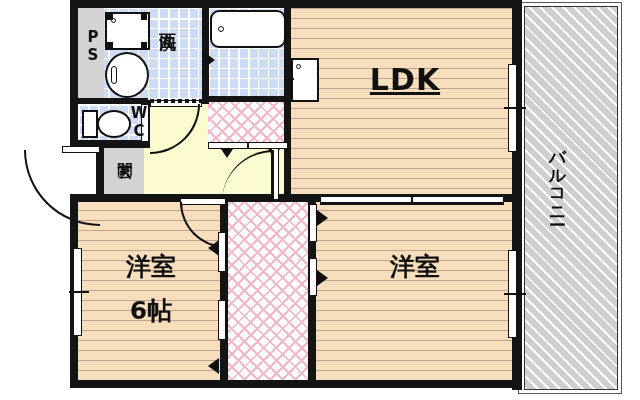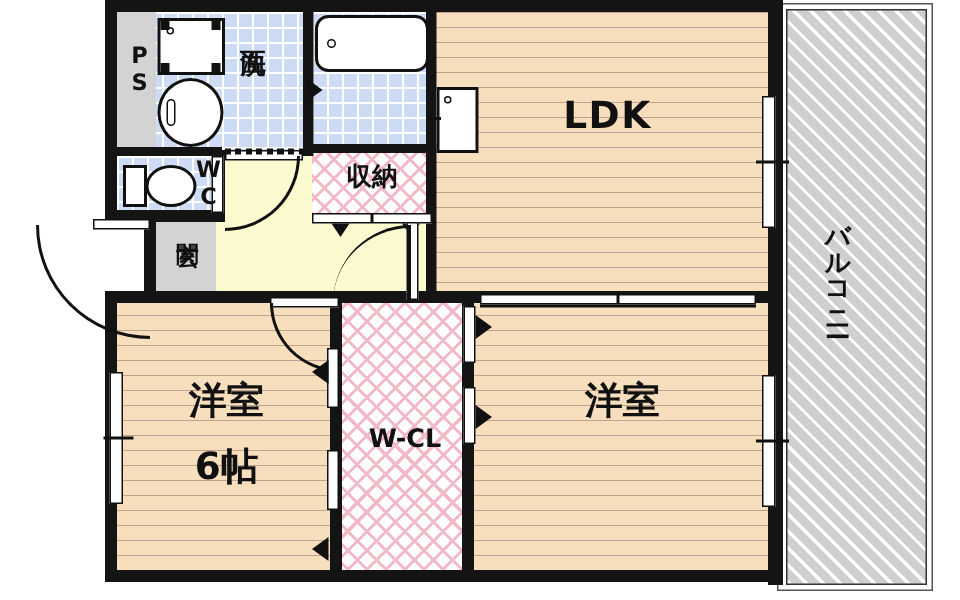--- a/index.html
+++ b/index.html
@@ -51,21 +51,21 @@
   .label{
     position:absolute;
     color:#111111;
     font-weight:bold;
     text-align:center;
     line-height:1.05;
     white-space:pre;
     letter-spacing:0px;
     pointer-events:none;
   }
-  .lbl-ldk{font-size:25px;letter-spacing:1px;}
+  .lbl-ldk{font-size:30px;letter-spacing:1px;text-decoration:underline;}
   .lbl-room{font-size:25px;text-align:center;}
   .lbl-mid{font-size:17px;}
   .lbl-sm{font-size:15px;}
   .lbl-wcl{font-size:17px;letter-spacing:0px;font-weight:bold;}
   .vert{writing-mode:vertical-rl;text-orientation:upright;}
 
   
   .fixture{
     position:absolute;
     border:2px solid #111111;
@@ -244,23 +244,21 @@
   <div class="window" style="left:73px;top:248px;width:9px;height:88px;"></div>
   <div class="win-line" style="left:69px;top:291px;width:20px;height:2px;"></div>
 
   <div class="label lbl-ldk" style="left:360px;top:64px;width:90px;">LDK</div>
 
   <div class="label lbl-room" style="left:104px;top:254px;width:94px;">洋室</div>
   <div class="label lbl-room" style="left:104px;top:298px;width:94px;">6帖</div>
 
   <div class="label lbl-room" style="left:368px;top:254px;width:94px;">洋室</div>
 
-  <div class="label lbl-wcl" style="left:230px;top:285px;width:80px;">W-CL</div>
-
-  <div class="label lbl-mid" style="left:210px;top:110px;width:76px;">収納</div>
+
 
   <div class="label lbl-mid vert" style="left:152px;top:20px;width:24px;">洗面</div>
 
 
   <div class="label lbl-sm vert" style="left:128px;top:104px;width:18px;">WC</div>
 
   <div class="label lbl-sm vert" style="left:82px;top:28px;width:18px;">PS</div>
 
   <div class="label lbl-sm vert" style="left:110px;top:150px;width:22px;">玄関</div>
 

